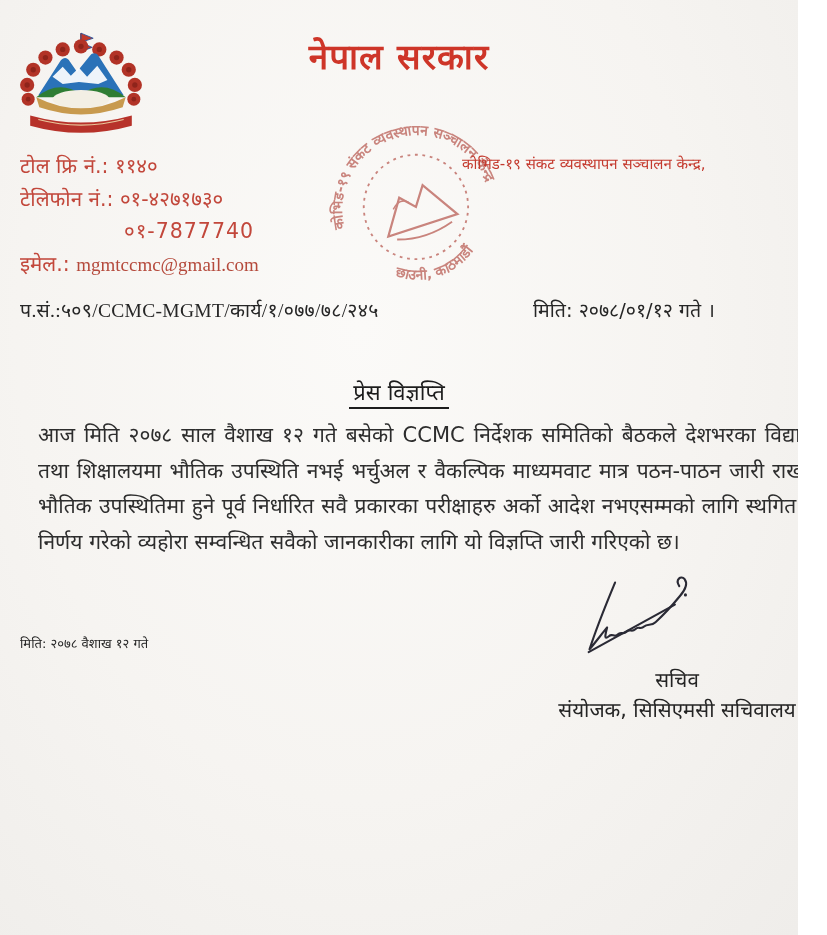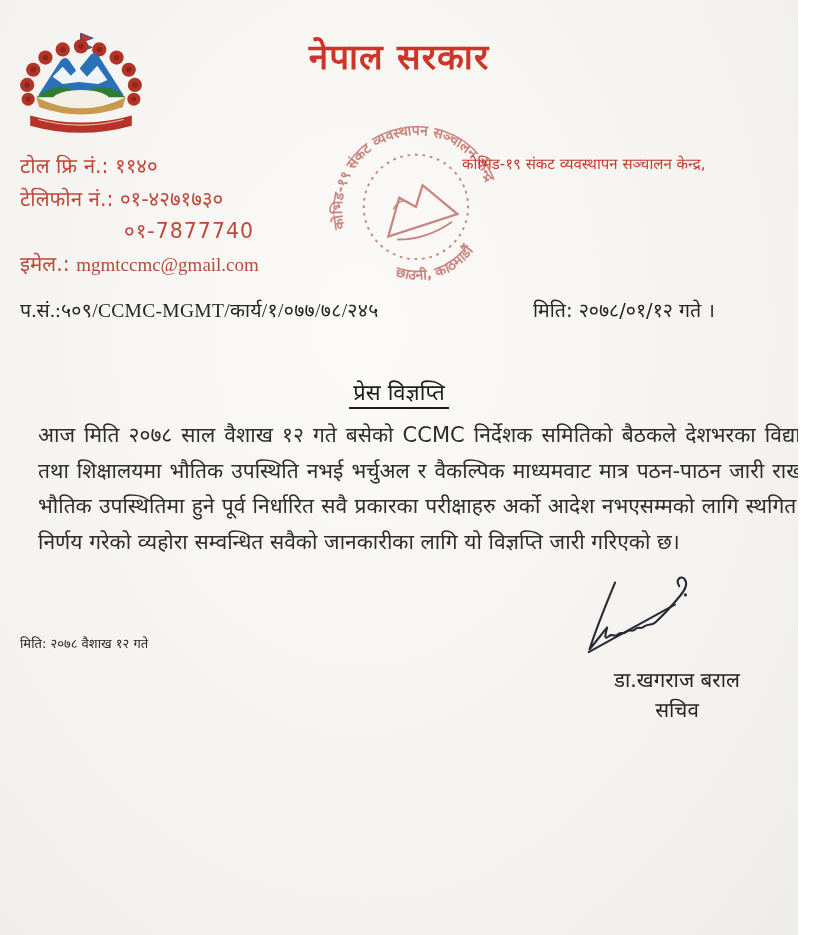--- a/index.html
+++ b/index.html
@@ -168,17 +168,17 @@
 
   <svg class="sig-scribble" viewBox="0 0 160 100" aria-hidden="true">
     <g fill="none" stroke="#2a2a35" stroke-width="2.4" stroke-linecap="round" stroke-linejoin="round">
       <path d="M38,12 C28,36 16,66 9,88 C18,77 24,69 29,63 C27,71 25,78 31,73 C35,69 37,75 41,71 C45,67 47,72 51,68 C55,64 57,69 61,65 C65,61 67,66 71,62 C75,58 79,62 84,57 C94,48 103,38 112,27 C117,21 121,13 117,8 C113,4 106,8 111,16"></path>
       <path d="M8,91 L106,37"></path>
       <circle cx="118" cy="26" r="1.8" fill="#2a2a35" stroke="none"></circle>
     </g>
   </svg>
 
   <div class="sig-block">
-    <div>डा.खगराज बराल</div>
     <div>सचिव</div>
+    <div>संयोजक, सिसिएमसी सचिवालय</div>
   </div>
 
 </div>
 
 </body></html>

